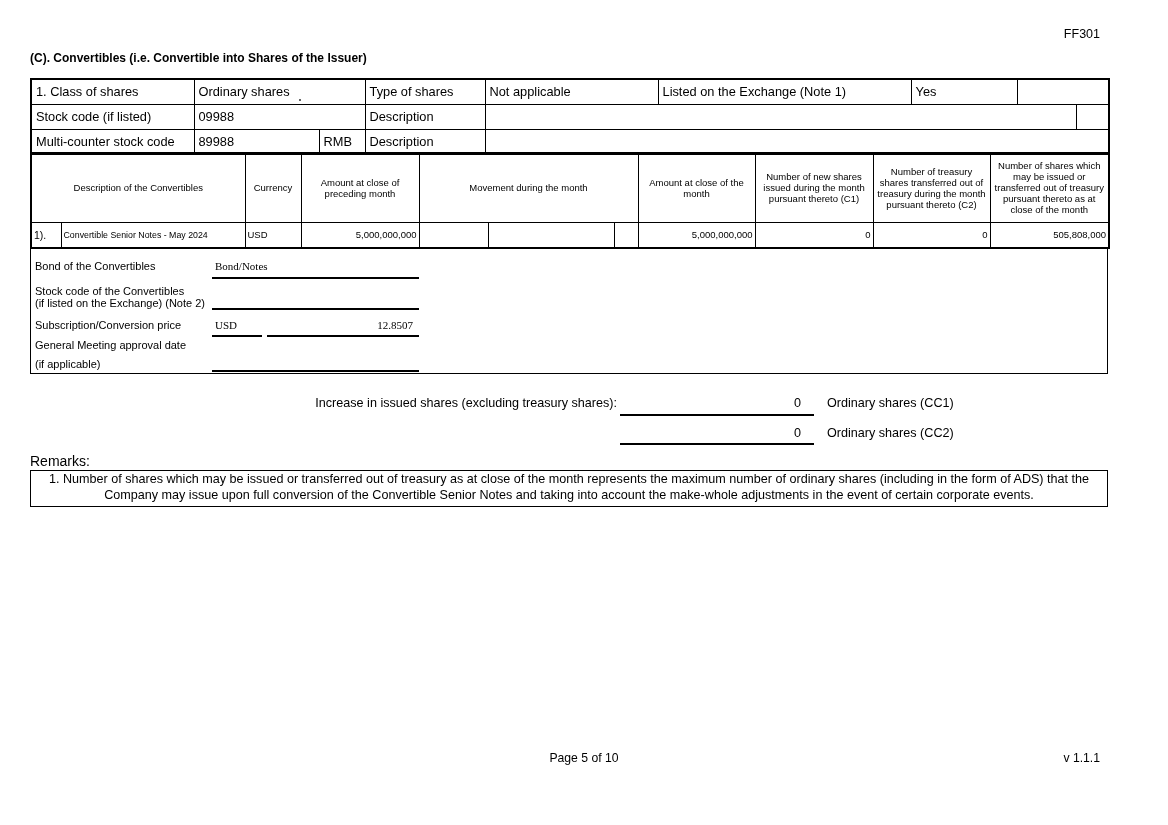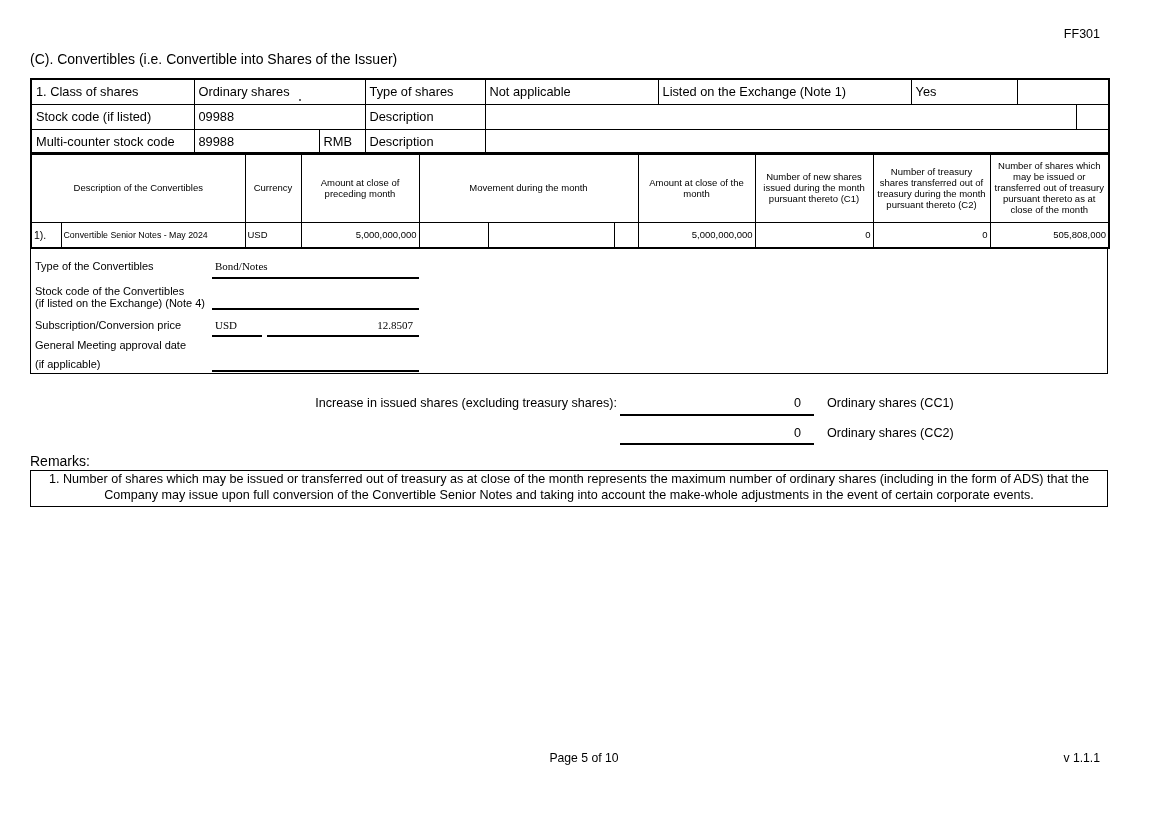--- a/index.html
+++ b/index.html
@@ -5,21 +5,21 @@
   * { margin:0; padding:0; box-sizing:border-box; }
   html,body { background:#fff; }
   .page {
     position:relative; width:1168px; height:825px; background:#fff;
     font-family:"Liberation Sans", sans-serif; color:#000; overflow:hidden;
   }
   .abs { position:absolute; }
 
   
   .form-code { top:27px; right:68px; font-size:12.5px;margin-left:22px; }
-  .section-title { top:51px; left:30px; font-size:14px; font-weight:normal; }
+  .section-title { top:51px; left:30px; font-size:12px; font-weight:bold; }
 
   
   table { border-collapse:collapse; table-layout:fixed; position:absolute; left:30px; }
   .t1 { top:78px; width:1078px; border:2px solid #000; }
   .t1 td { border:1.5px solid #000; height:25px; font-size:12.8px; padding:0 4px;
            vertical-align:middle; white-space:nowrap; overflow:hidden; }
   .t2 { top:152px; width:1078px; border:2px solid #000; }
   .t2 td { border:1.5px solid #000; overflow:hidden; }
   .t2 .hdr td { height:69px; font-size:9.5px; line-height:11px; text-align:center;
                 vertical-align:middle; padding:0 3px; }
@@ -136,26 +136,26 @@
       <td></td>
       <td class="num">5,000,000,000</td>
       <td class="num">0</td>
       <td class="num">0</td>
       <td class="num">505,808,000</td>
     </tr>
   </tbody>
     </table>
 
   <div class="abs details-box">
-    <div class="lbl" style="top:11px">Type of the Convertibles</div>
+    <div class="lbl" style="top:11px">Bond of the Convertibles</div>
     <div class="val" style="left:184px; top:11px">Bond/Notes</div>
     <div class="uline" style="left:181px; top:28px; width:207px"></div>
 
     <div class="lbl" style="top:36px">Stock code of the Convertibles</div>
-    <div class="lbl" style="top:48px">(if listed on the Exchange) (Note 4)</div>
+    <div class="lbl" style="top:48px">(if listed on the Exchange) (Note 2)</div>
     <div class="val" style="left:184px; top:44px"></div>
     <div class="uline" style="left:181px; top:59px; width:207px"></div>
 
     <div class="lbl" style="top:70px">Subscription/Conversion price</div>
     <div class="val" style="left:184px; top:70px">USD</div>
     <div class="val" style="left:236px; top:70px; width:149px; text-align:right; padding-right:3px">12.8507</div>
     <div class="uline" style="left:181px; top:86px; width:50px"></div>
     <div class="uline" style="left:236px; top:86px; width:152px"></div>
 
     <div class="lbl" style="top:90px">General Meeting approval date</div>

